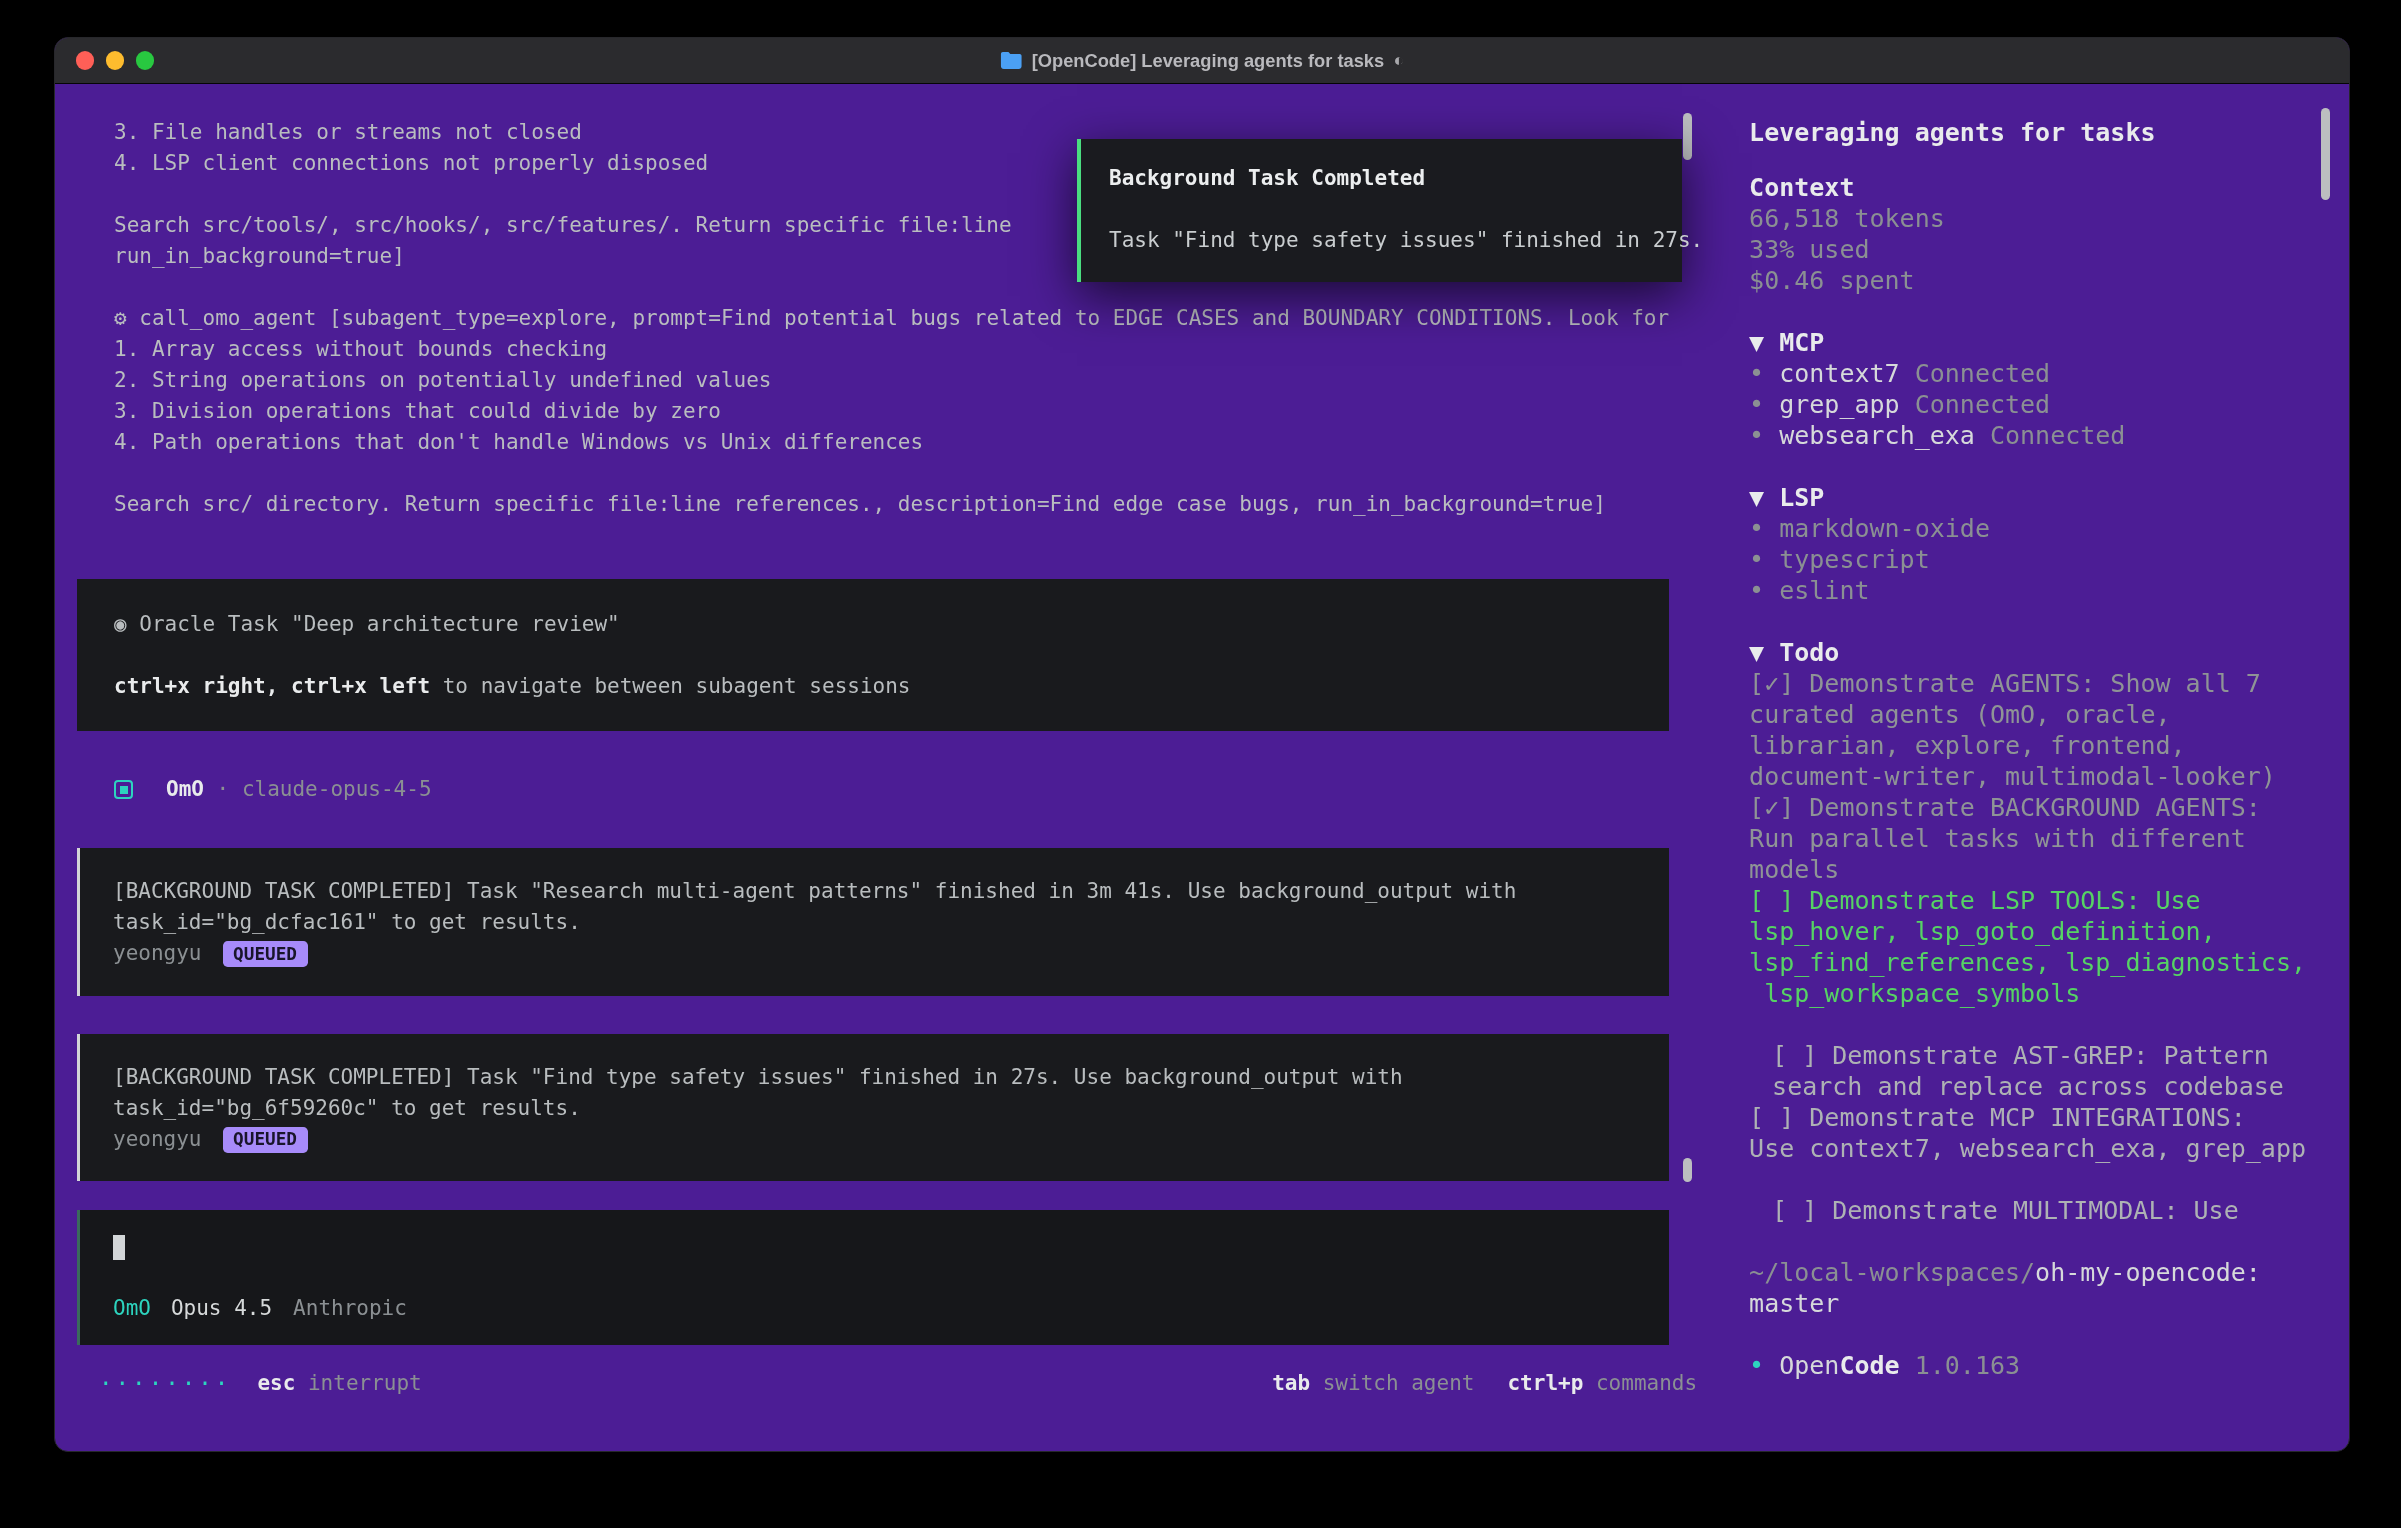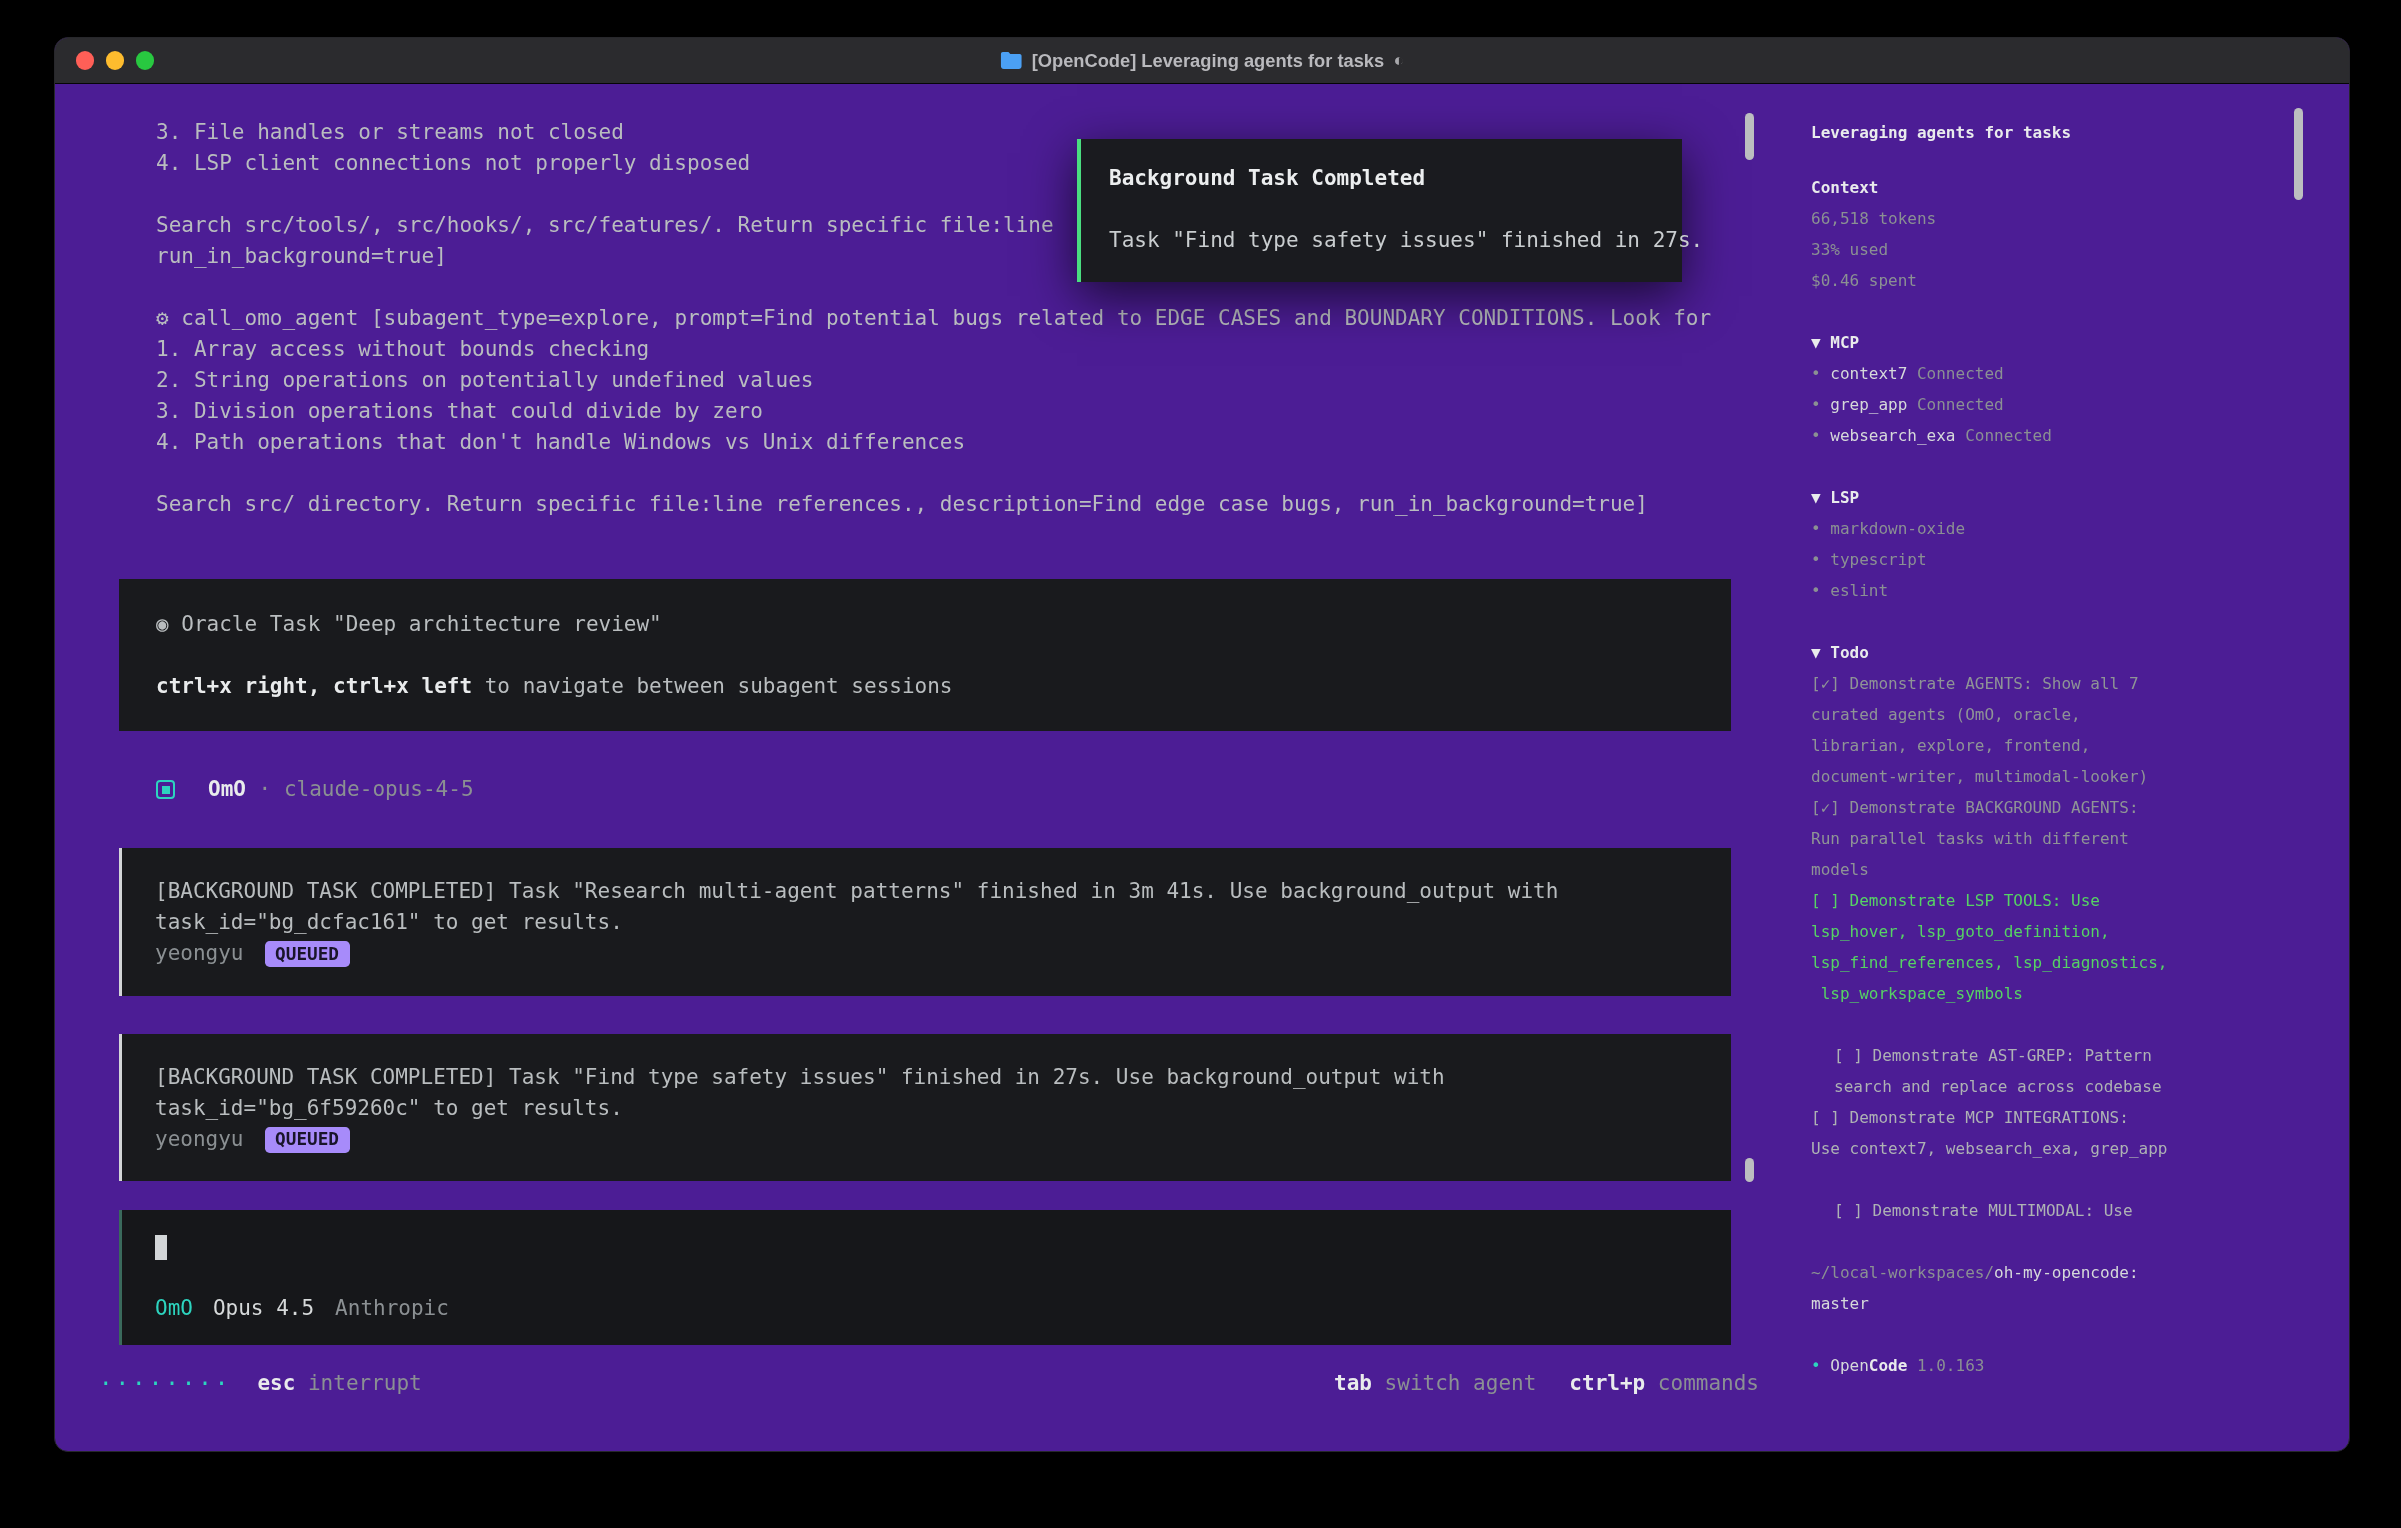--- a/index.html
+++ b/index.html
@@ -17,22 +17,22 @@
   .light { width:18.3px; height:18.3px; border-radius:50%; }
   .light-red { background:#ff5f57; } .light-yellow { background:#febc2e; } .light-green { background:#28c840; }
   .title { display:flex; align-items:center; gap:9.5px; font-family:"Liberation Sans",sans-serif;
            font-size:18.3px; font-weight:700; color:#b9b9bd; }
   .title .suffix { font-weight:400; color:#a8a8ac; font-size:17.7px; }
   .folder-svg { width:22.5px; height:19px; display:block; }
 
   
   .main { display:flex; height:1367px; }
   .terminal { width:1731px; position:relative; font-size:21px; line-height:31px; color:#b9bdbf; }
-  .term-scroll { padding:33px 55px 0 64px; }
-  .sidebar { flex:1; position:relative; padding:33px 70px 0 25px; font-size:16px; line-height:31px; color:#9aa0a2; }
+  .term-scroll { padding:33px 55px 0 22px; }
+  .sidebar { flex:1; position:relative; padding:33px 70px 0 25px; font-size:25px; line-height:31px; color:#9aa0a2; }
 
   .line { min-height:31px; white-space:pre; }
   .t-bright { color:#e9ebec; font-weight:700; }
   .t-white  { color:#d6d9da; }
   .t-dim    { color:#8b9093; }
   .t-teal   { color:#2dd4bf; }
 
   .para { padding-left:37px; }
   .para2 { margin-top:31px; }
 

